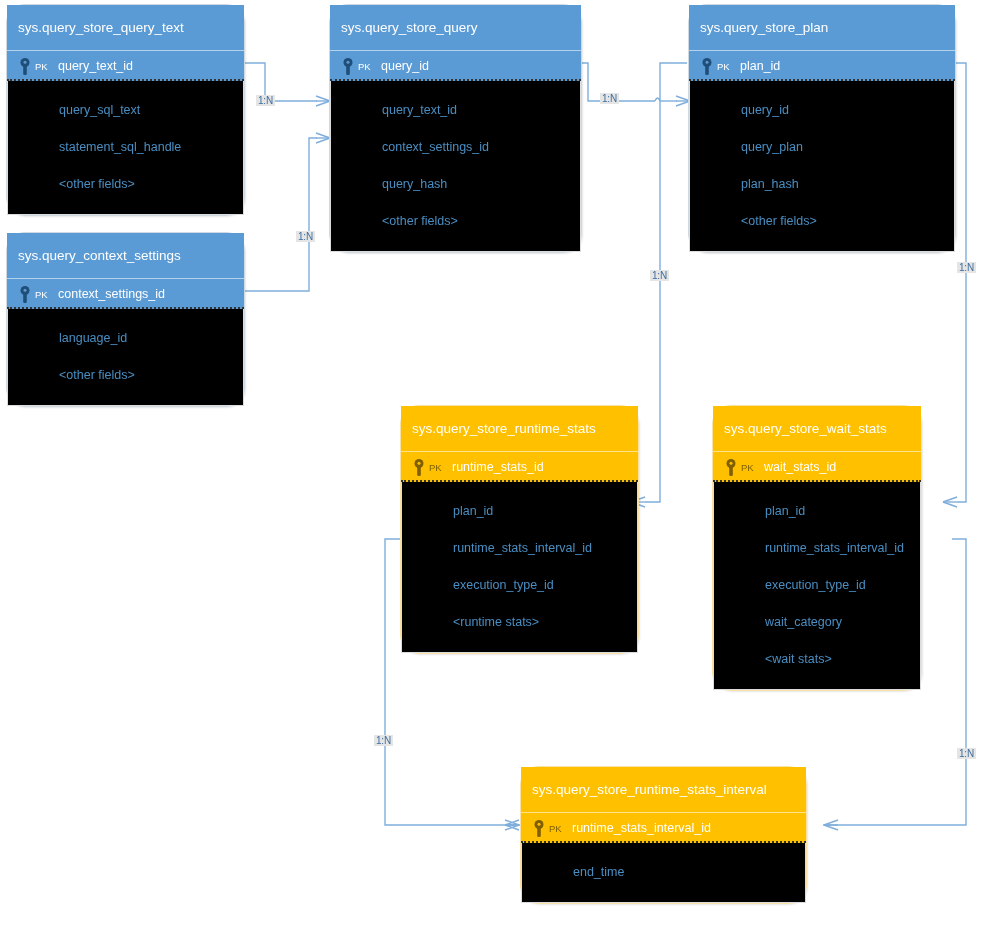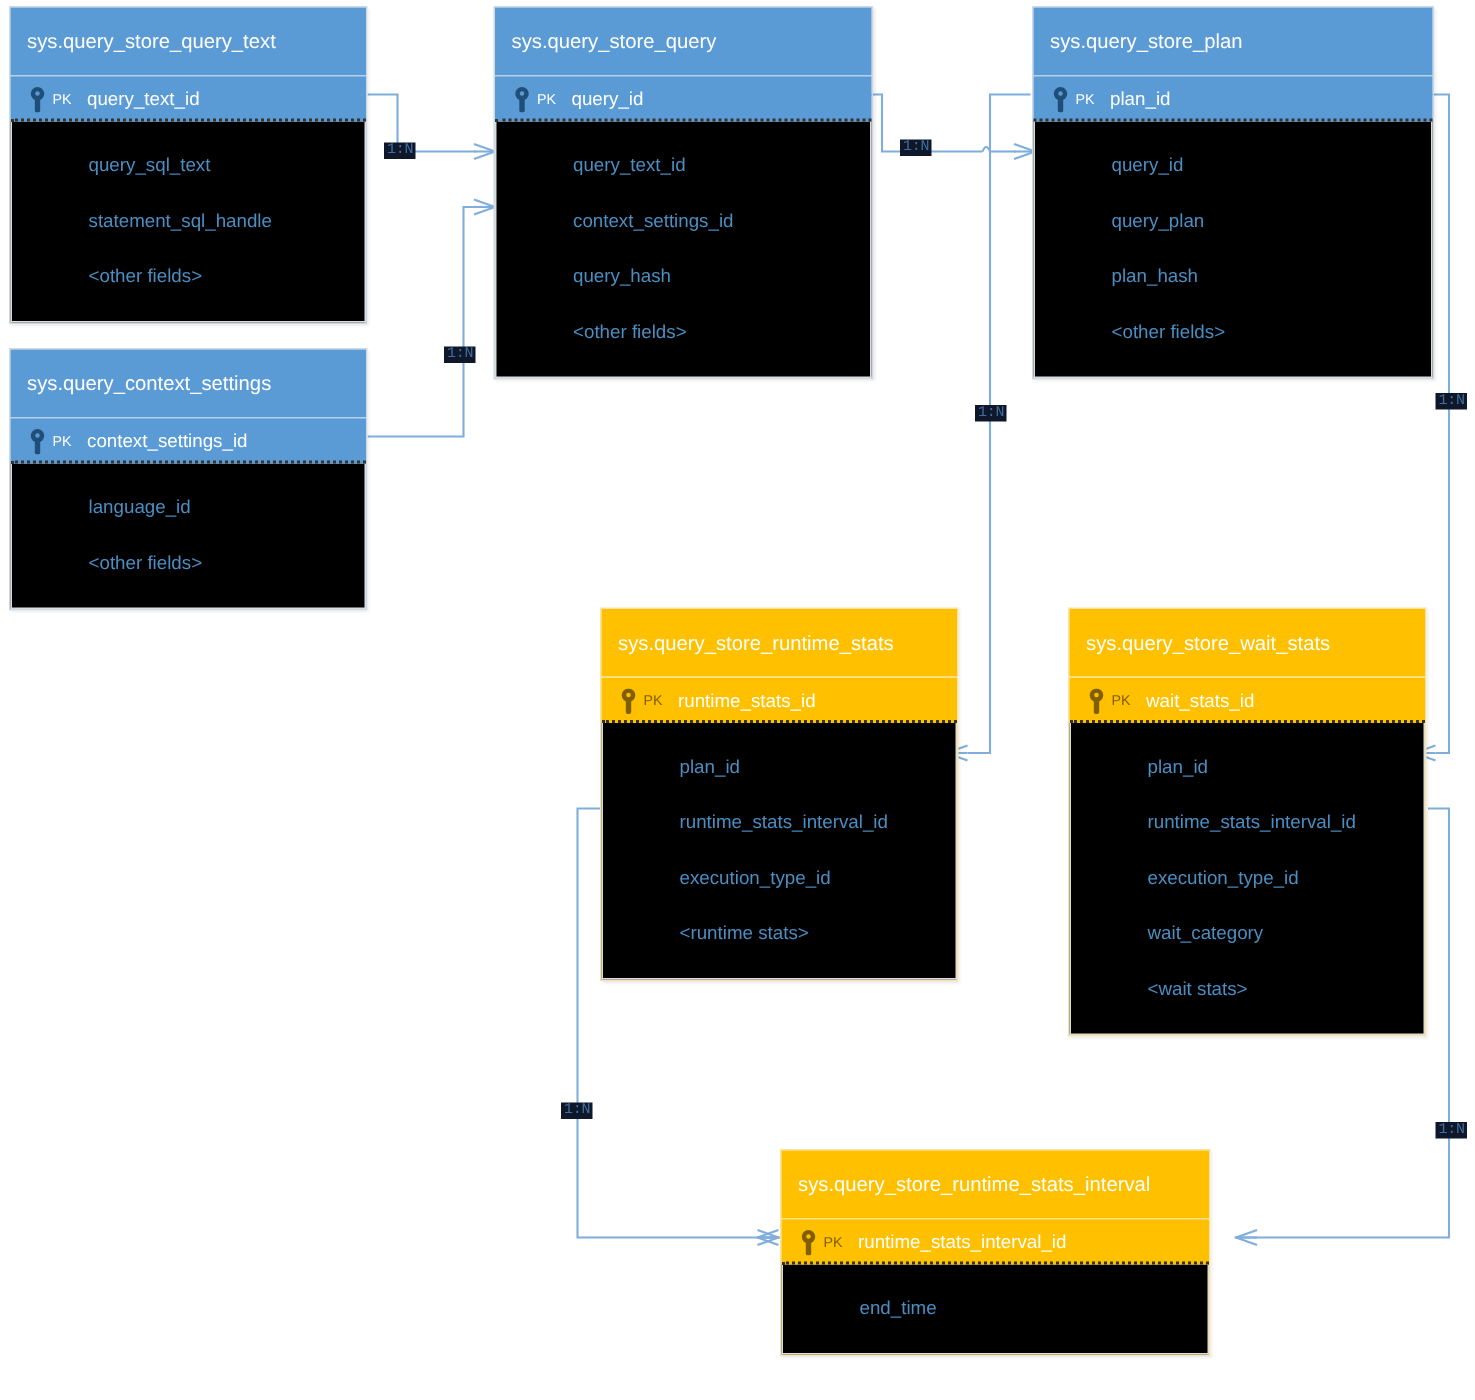--- a/index.html
+++ b/index.html
@@ -29,31 +29,31 @@
     pointer-events: none;
     z-index: 1;
   }
   .conn-label {
     position: absolute;
     font-size: 10px;
     color: #3f6e9e;
     letter-spacing: -0.2px;
     white-space: nowrap;
     z-index: 3;
-    background: #0f172a;
+    background: #e5e5e5;
     padding: 0 2px;
     line-height: 11px;
-    font-family: Liberation Mono, monospace;
   }
   
   .entity {
     position: absolute;
     z-index: 2;
     box-sizing: border-box;
     box-shadow: 1px 1px 2px rgba(0,0,0,0.10);
+    border-radius: 19px;
   }
   .entity .head {
     box-sizing: border-box;
     height: 45px;
     line-height: 45px;
     padding-left: 11px;
     font-size: 13.5px;
     color: #ffffff;
     white-space: nowrap;
     overflow: hidden;
@@ -271,21 +271,21 @@
       <span class="fieldname">runtime_stats_id</span>
     </div>
     <div class="body">
       <div class="field">plan_id</div>
       <div class="field">runtime_stats_interval_id</div>
       <div class="field">execution_type_id</div>
       <div class="field">&lt;runtime stats&gt;</div>
     </div>
   </div>
 
-  <div class="entity orange" style="left:712px; top:405px; width:239px;">
+  <div class="entity orange" style="left:712px; top:405px; width:210px;">
     <div class="head">sys.query_store_wait_stats</div>
     <div class="pkrow">
       <svg class="key-icon" viewBox="0 0 10 17">
         <circle class="kfill" cx="5" cy="4.5" r="4.5"></circle>
         <rect class="kfill" x="3.2" y="7" width="3.6" height="10" rx="1.3"></rect>
         <circle cx="5" cy="4.3" r="1.5" fill="#ffc000"></circle>
       </svg>
       <span class="pklabel">PK</span>
       <span class="fieldname">wait_stats_id</span>
     </div>

